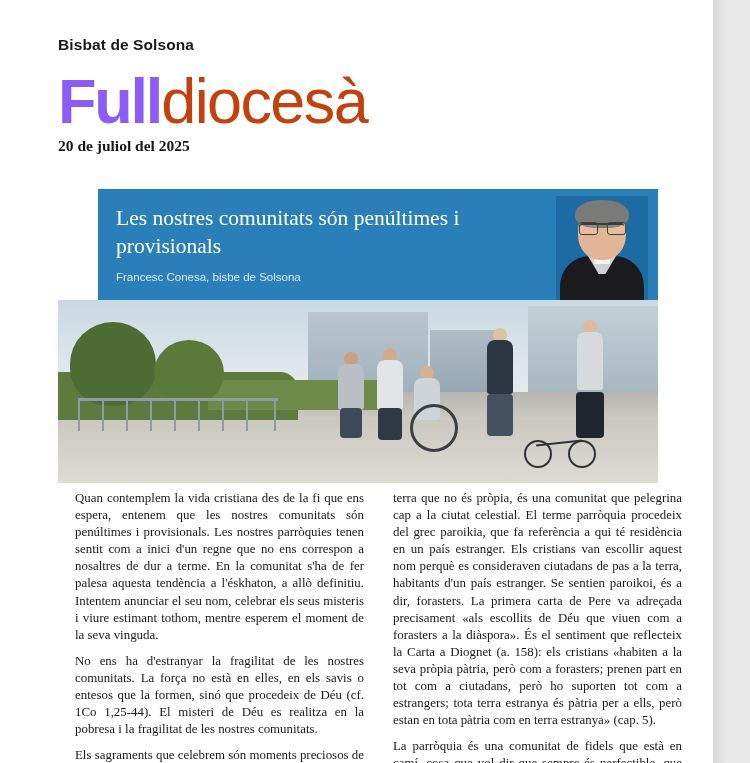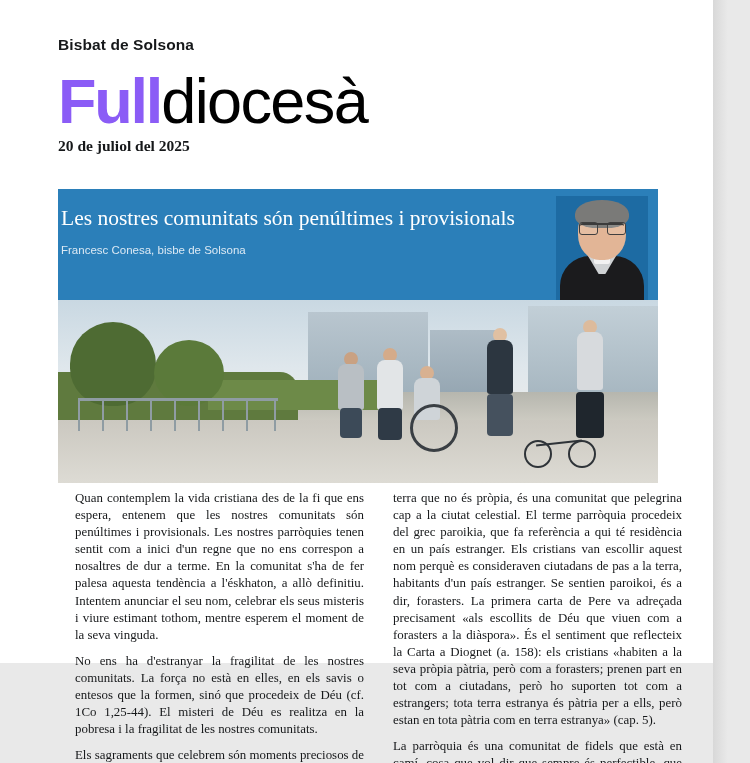--- a/index.html
+++ b/index.html
@@ -11,21 +11,21 @@
     width: 750px;
     height: 763px;
     font-family: "Liberation Serif", serif;
     overflow: hidden;
   }
   .page {
     position: absolute;
     left: 0;
     top: 0;
     width: 713px;
-    height: 663px;
+    height: 763px;
     background: #ffffff;
     box-sizing: border-box;
   }
   .page-shadow {
     position: absolute;
     left: 713px;
     top: 0;
     width: 37px;
     height: 763px;
     background: linear-gradient(to right, #d8d8d8 0%, #e9e9e9 40%, #e9e9e9 100%);
@@ -54,21 +54,21 @@
     font-family: "Liberation Sans", sans-serif;
     font-weight: bold;
     font-size: 63px;
     color: #8b5cf6;
     letter-spacing: -2.2px;
   }
   .logo-diocesa {
     font-family: "Liberation Sans", sans-serif;
     font-weight: normal;
     font-size: 63px;
-    color: #000000;
+    color: #c2410c;
     letter-spacing: -1.6px;
   }
   .issue-date {
     margin-top: 4px;
     font-family: "Liberation Serif", serif;
     font-weight: bold;
     font-size: 15.5px;
     color: #16181a;
   }
 
@@ -77,22 +77,23 @@
     position: absolute;
     left: 58px;
     top: 189px;
     width: 600px;
   }
   .feature-banner {
     position: relative;
     background: #2b7fb9;
     height: 111px;
     box-sizing: border-box;
-    padding: 16px 120px 0 3px;
+    padding: 16px 120px 0 18px;
     overflow: hidden;
+    margin-left: 40px;
   }
   .feature-title {
     font-family: "Liberation Serif", serif;
     font-size: 21.5px;
     color: #ffffff;
     line-height: 1.28;
     font-weight: normal;
     margin: 0;
   }
   .feature-author {

